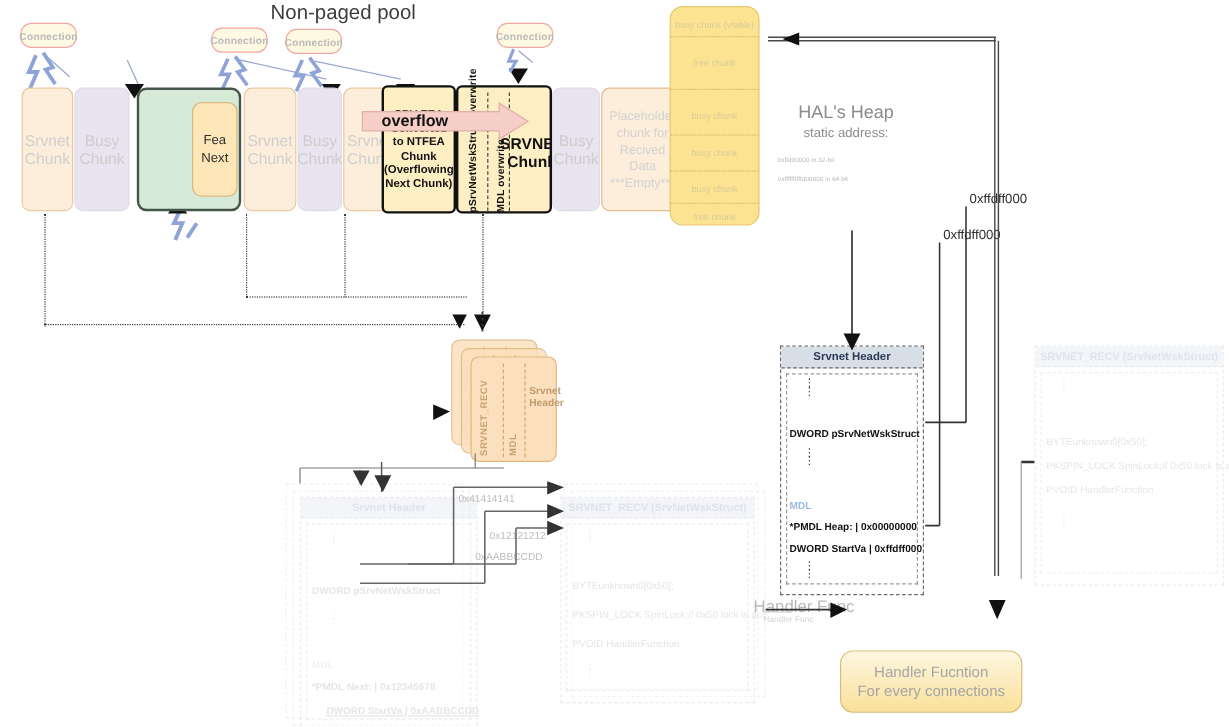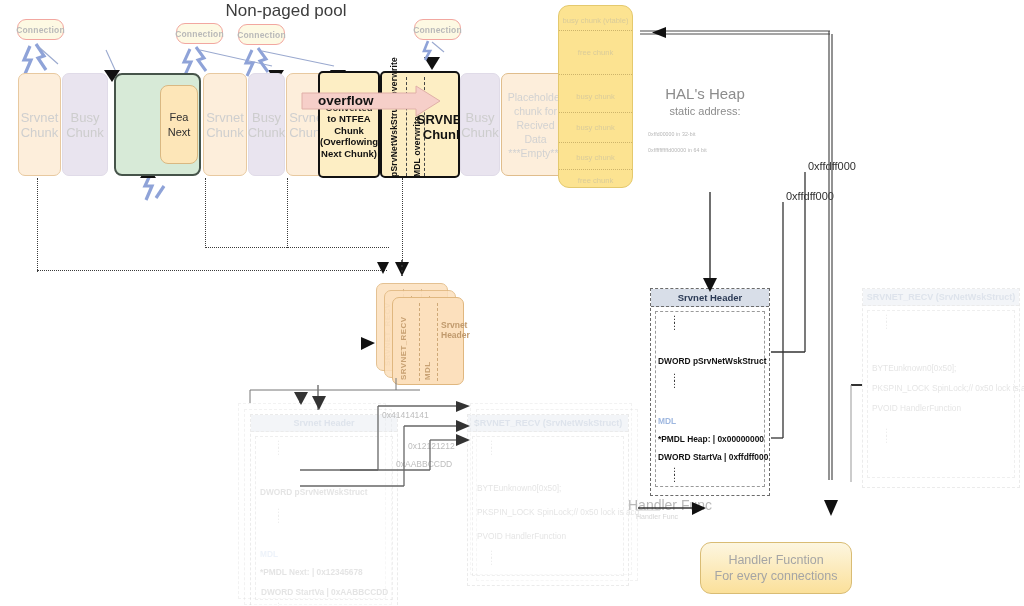--- a/index.html
+++ b/index.html
@@ -288,21 +288,21 @@
   <div class="abs ghost-box ghost2" style="left:238px;top:403px;width:148px;height:196px;"></div>
   <div class="abs ghost-box ghost2" style="left:244px;top:409px;width:148px;height:196px;"></div>
   <div class="abs ghost-box ghost" style="left:250px;top:414px;width:148px;height:196px;">
     <div class="ghost-title">Srvnet Header</div>
     <div class="ghost-inner">
       <div class="ghost-dots" style="position:absolute;left:18px;top:4px;">⋮<br>⋮</div>
       <div class="ghost-row" style="position:absolute;left:4px;top:50px;">DWORD pSrvNetWskStruct</div>
       <div class="ghost-dots" style="position:absolute;left:18px;top:72px;">⋮<br>⋮</div>
       <div class="ghost-row" style="position:absolute;left:4px;top:112px;color:#cddcf2;">MDL</div>
       <div class="ghost-row" style="position:absolute;left:4px;top:130px;">*PMDL Next:        | 0x12345678</div>
-      <div class="ghost-row" style="position:absolute;left:5px;top:150px;">DWORD StartVa | 0xAABBCCDD</div>
+      <div class="ghost-row" style="position:absolute;left:16px;top:150px;text-decoration:underline;">DWORD StartVa | 0xAABBCCDD</div>
       <div class="ghost-dots" style="position:absolute;left:18px;top:166px;">⋮</div>
     </div>
   </div>
 
   <div class="abs ghost-box ghost2" style="left:470px;top:403px;width:162px;height:172px;"></div>
   <div class="abs ghost-box ghost2" style="left:476px;top:409px;width:162px;height:172px;"></div>
   <div class="abs ghost-box ghost" style="left:467px;top:414px;width:162px;height:172px;">
     <div class="ghost-title">SRVNET_RECV (SrvNetWskStruct)</div>
     <div class="ghost-inner">
       <div class="ghost-dots" style="position:absolute;left:14px;top:4px;">⋮<br>⋮</div>

